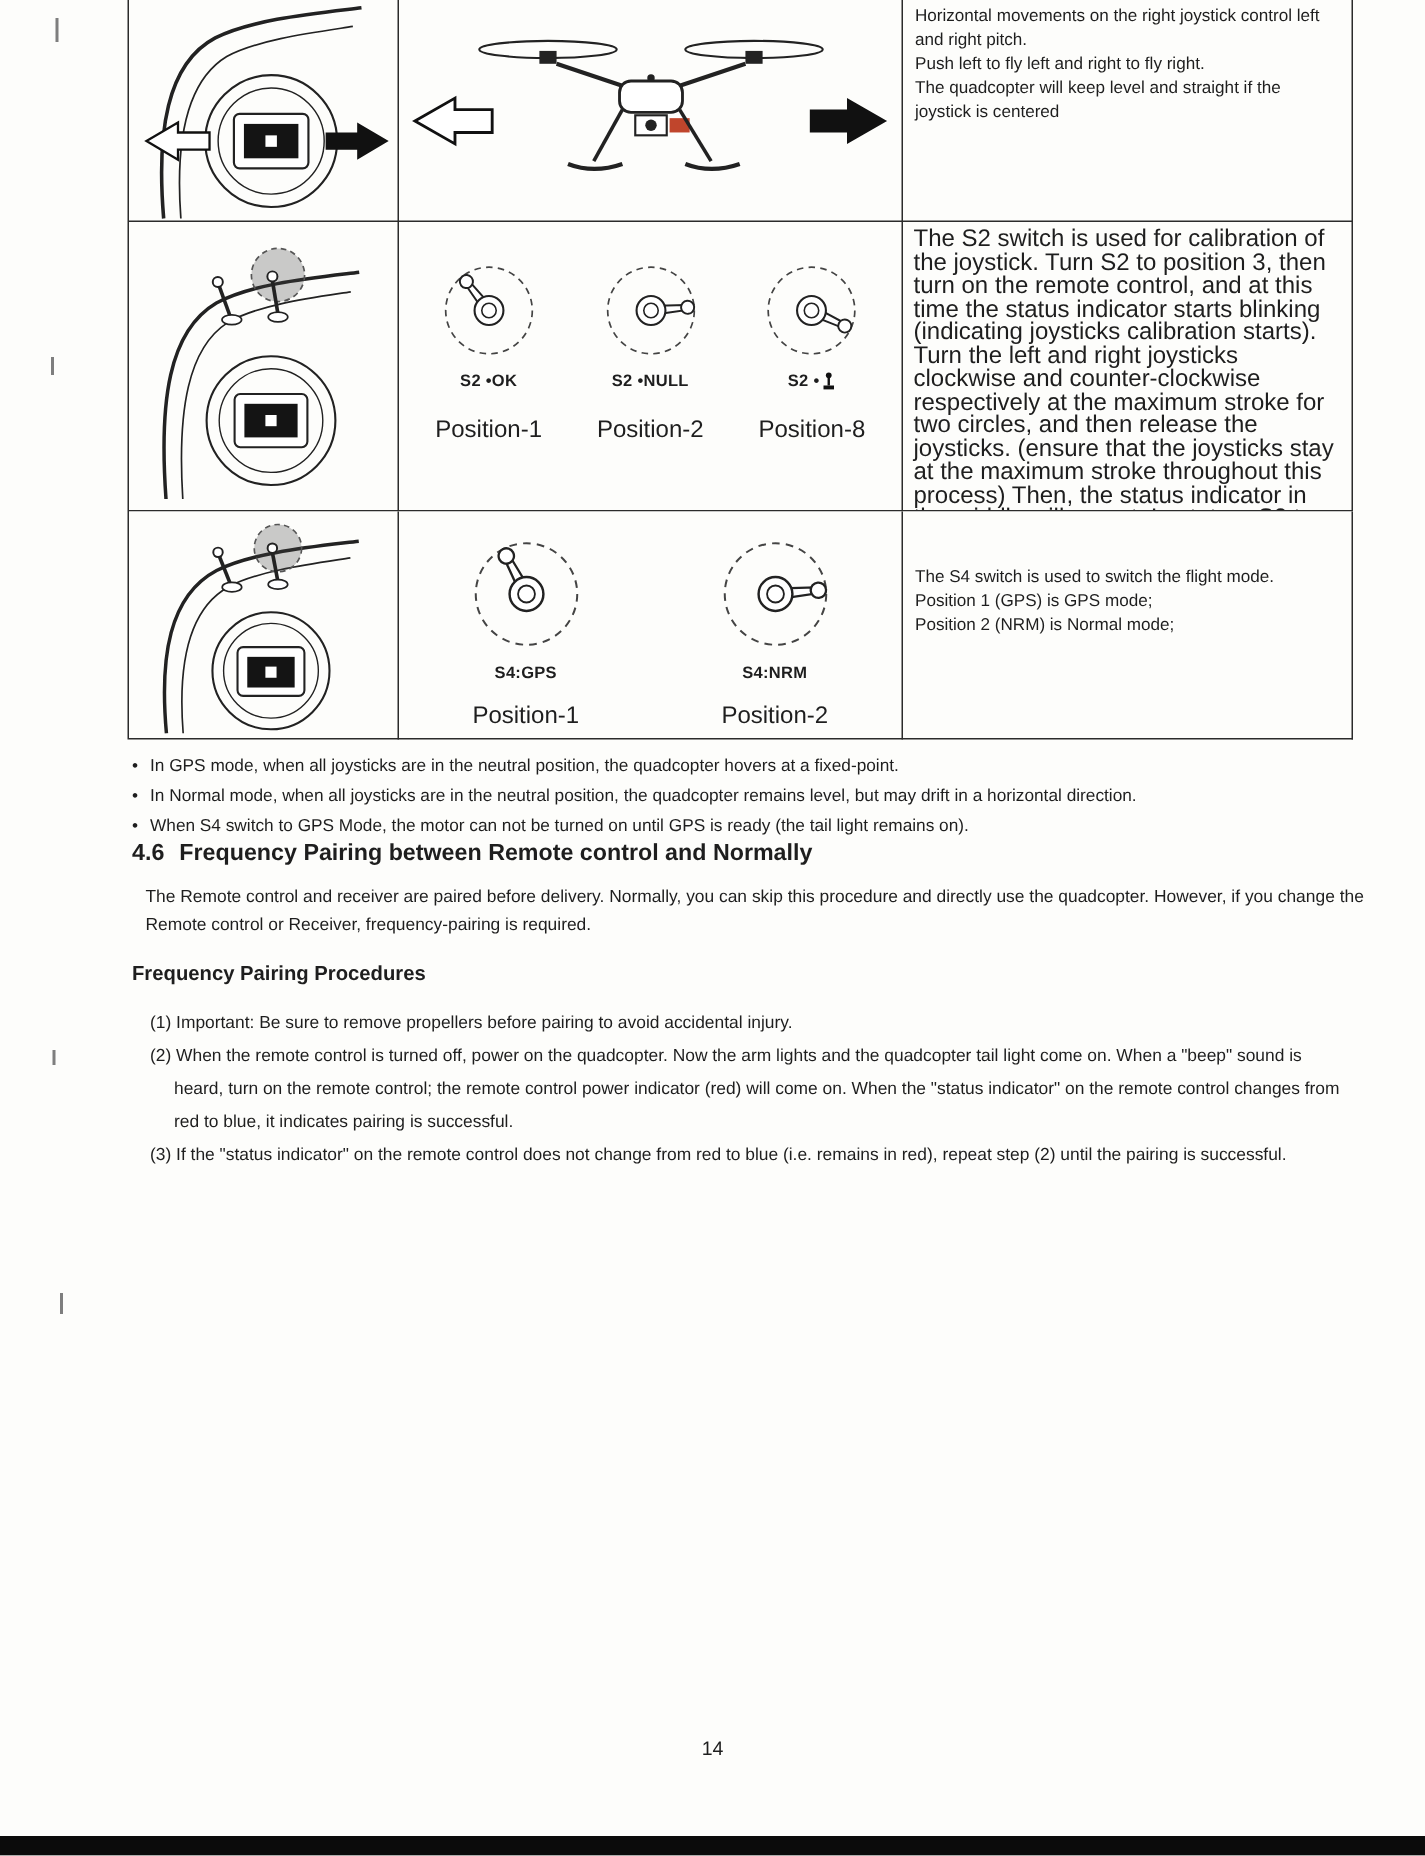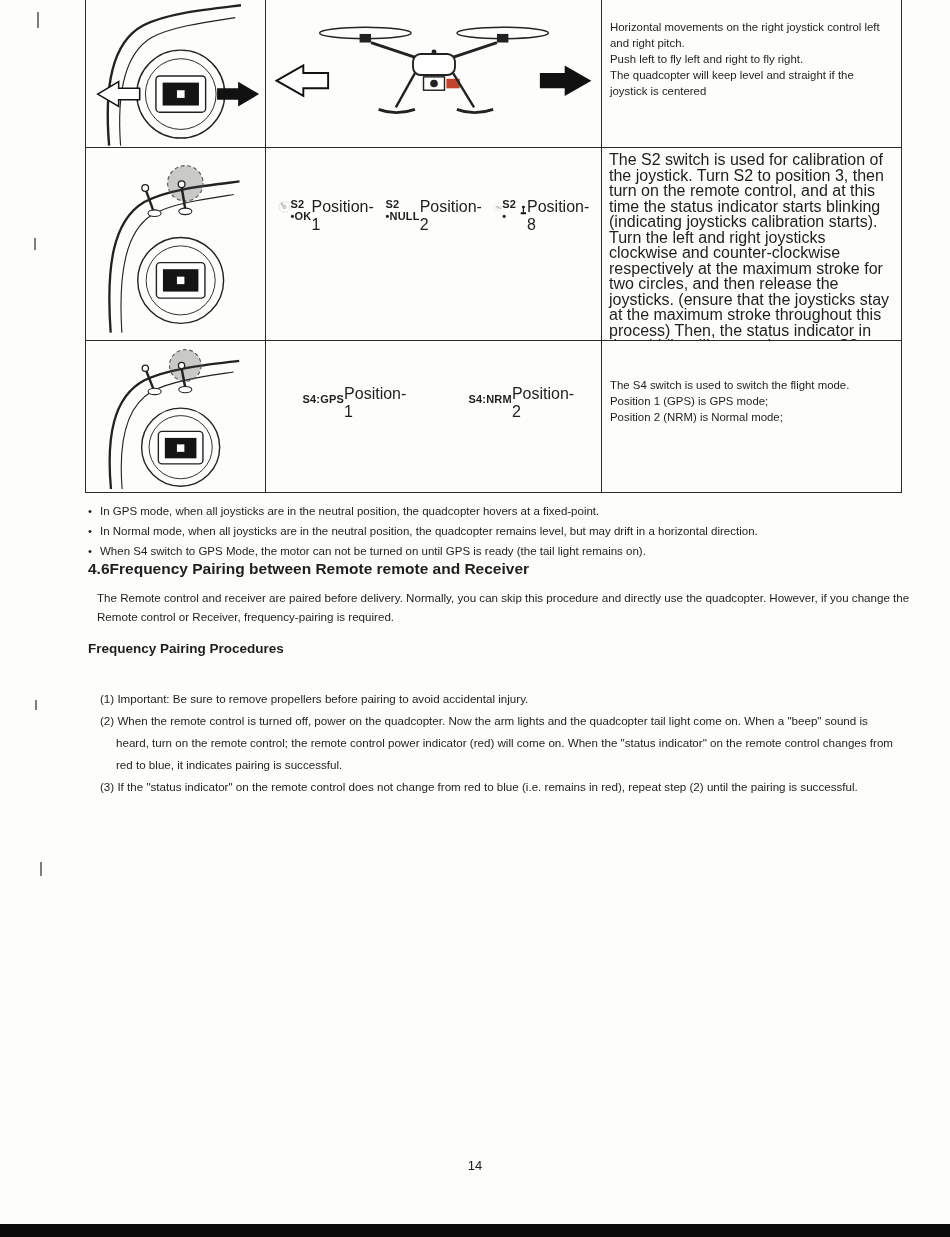--- a/index.html
+++ b/index.html
@@ -21,40 +21,40 @@
     grid-template-rows: 148px 193px 152px;
     border-left: 1px solid #2b2b2b;
   }
   .cell {
     border-right: 1px solid #2b2b2b;
     border-bottom: 1px solid #2b2b2b;
     position: relative; overflow: hidden;
     background: #fdfdfb;
   }
   .cell.center { display: flex; align-items: center; justify-content: center; }
-  .txt { font-size: 11.4px; line-height: 16px; padding: 19px 8px; }
+  .txt { font-size: 11.4px; line-height: 16px; padding: 3px 8px; }
   .txt p { margin: 0; }
   .txt-tight { font-size: 16px; line-height: 15.5px; padding: 4px 7px; text-align: left; }
   .s4text { padding-top: 36px; }
   
   .switch-row { display: flex; justify-content: space-evenly; align-items: flex-start; padding-top: 24px; }
   .switch-row.two { justify-content: center; gap: 70px; padding-top: 14px; }
-  .sw-group { display: flex; flex-direction: row; align-items: center; width: 96px; }
+  .sw-group { display: flex; flex-direction: column; align-items: center; width: 96px; }
   .sw-label { margin-top: 6px; font-size: 11px; font-weight: 600; letter-spacing: .2px; display: flex; align-items: center; gap: 2px; }
   .sw-pos { margin-top: 18px; font-size: 16px; }
   .switch-row.two .sw-pos { margin-top: 14px; }
   
   .bullets { position: absolute; left: 88px; top: 501px; width: 810px; font-size: 11.5px; }
   .bullet-row { display: flex; line-height: 20px; }
   .bullet-row .mark { width: 12px; flex: 0 0 12px; }
   .section-heading { position: absolute; left: 88px; top: 560px; font-size: 15.5px; font-weight: bold; }
-  .section-heading .num { }
+  .section-heading .num { margin-right: 10px; }
   .section-body { position: absolute; left: 97px; top: 588px; width: 814px; font-size: 11.6px; line-height: 19px; }
   .proc-heading { position: absolute; left: 88px; top: 641px; font-size: 13.5px; font-weight: bold; }
-  .proc-list { position: absolute; left: 100px; top: 688px; width: 800px; font-size: 11.6px; }
+  .proc-list { position: absolute; left: 100px; top: 671px; width: 800px; font-size: 11.6px; }
   .proc-item { padding-left: 16px; text-indent: -16px; line-height: 22px; }
   .page-number { position: absolute; left: 0; top: 1158px; width: 100%; text-align: center; font-size: 13px; }
   .bottom-bar { position: absolute; left: 0; bottom: 0; width: 100%; height: 13px; background: #0b0b0b; }
   .artifact { position: absolute; width: 2px; background: #3a3a3a; opacity: .65; }
   svg { display: block; }
 </style>
 </head>
 <body>
 
 <div class="page">
@@ -259,21 +259,21 @@
       <span class="mark">•</span>
       <span>In Normal mode, when all joysticks are in the neutral position, the quadcopter remains level, but may drift in a horizontal direction.</span>
     </div>
     <div class="bullet-row">
       <span class="mark">•</span>
       <span>When S4 switch to GPS Mode, the motor can not be turned on until GPS is ready (the tail light remains on).</span>
     </div>
   </div>
 
   <div class="section-heading">
-    <span class="num">4.6</span><span>Frequency Pairing between Remote remote and Receiver</span>
+    <span class="num">4.6</span><span>Frequency Pairing between Remote control and Normally</span>
   </div>
   <div class="section-body">The Remote control and receiver are paired before delivery. Normally, you can skip this procedure and directly use the quadcopter. However, if you change the Remote control or Receiver, frequency-pairing is required.</div>
 
   <div class="proc-heading">Frequency Pairing Procedures</div>
   <div class="proc-list">
     <div class="proc-item">(1) Important: Be sure to remove propellers before pairing to avoid accidental injury.</div>
     <div class="proc-item">(2) When the remote control is turned off, power on the quadcopter. Now the arm lights and the quadcopter tail light come on. When a "beep" sound is heard, turn on the remote control; the remote control power indicator (red) will come on. When the "status indicator" on the remote control changes from red to blue, it indicates pairing is successful.</div>
     <div class="proc-item">(3) If the "status indicator" on the remote control does not change from red to blue (i.e. remains in red), repeat step (2) until the pairing is successful.</div>
   </div>
 

